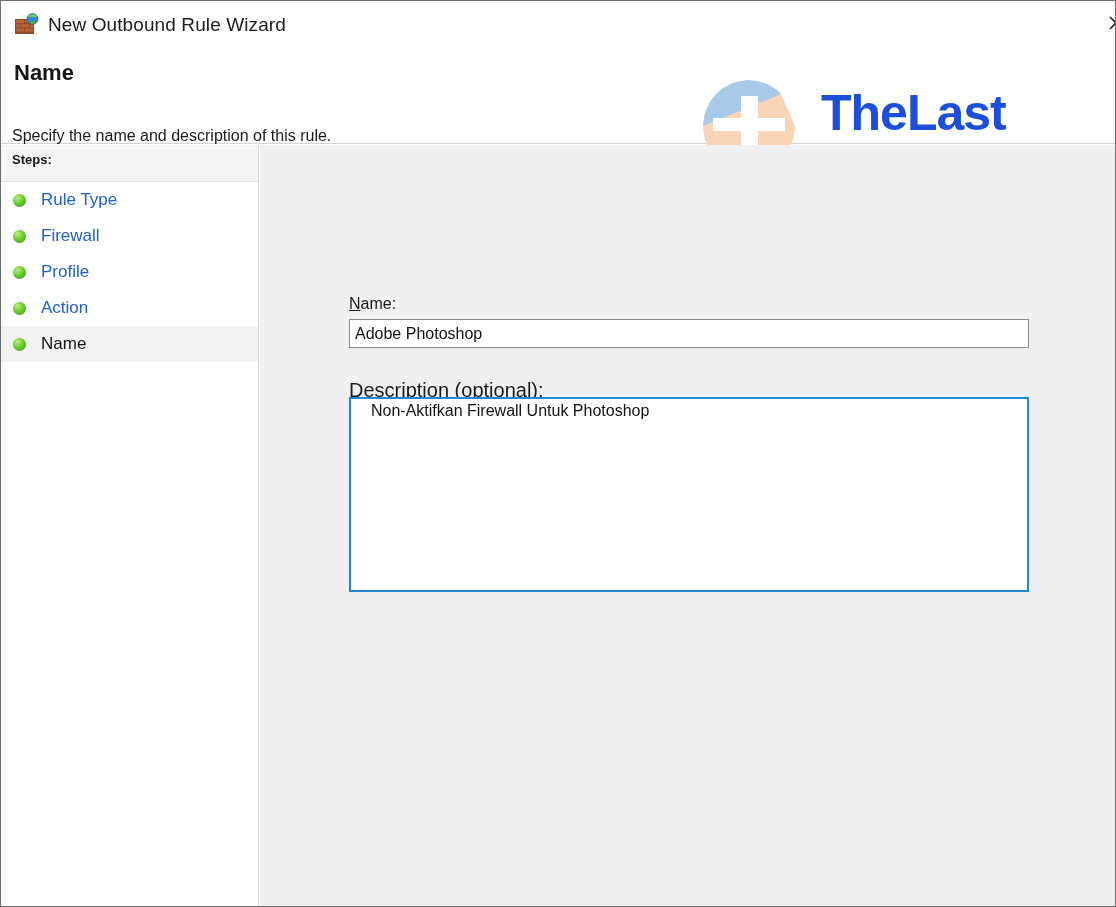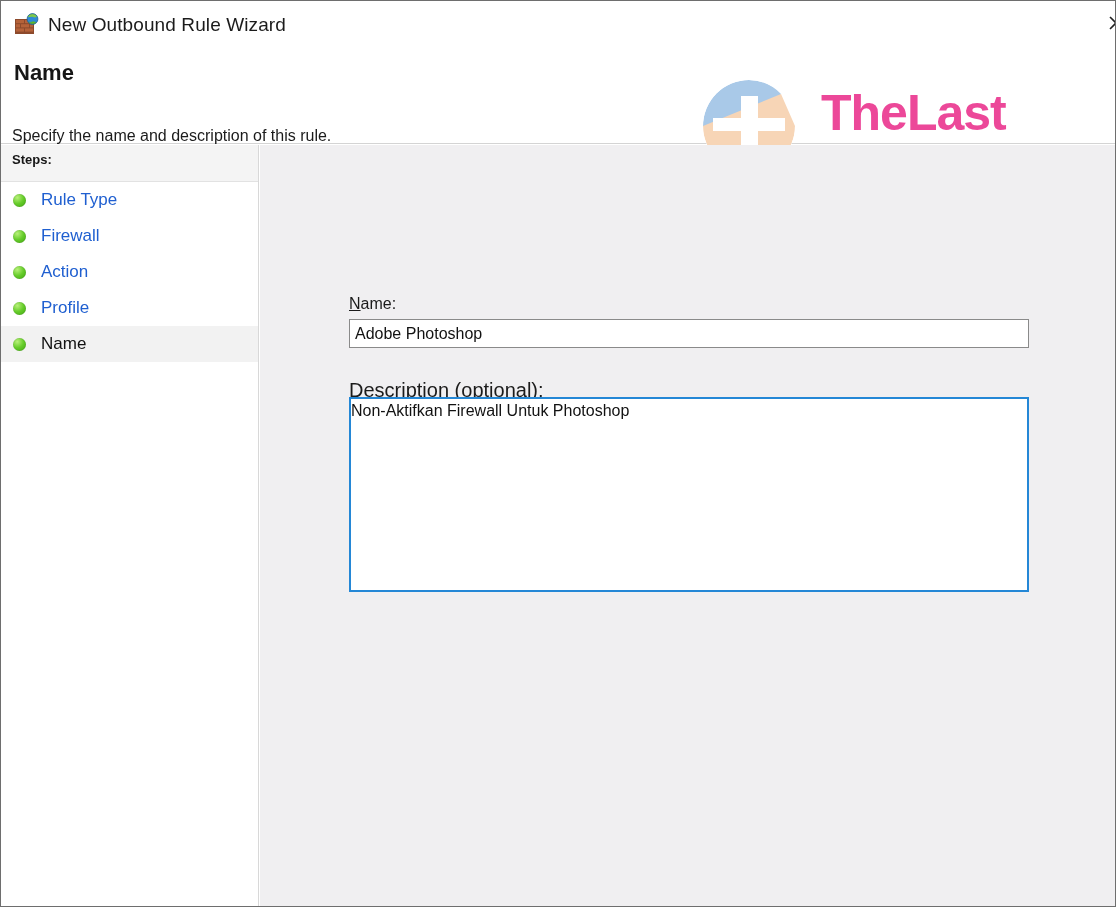--- a/index.html
+++ b/index.html
@@ -106,21 +106,21 @@
     top: 2px;
     width: 96px;
     height: 96px;
   }
   #wm-wordmark {
     position: absolute;
     left: 120px;
     top: 12px;
     font-size: 50px;
     font-weight: bold;
-    color: #ec4899;
+    color: #1d4ed8;
     letter-spacing: -1px;
     line-height: 1;
   }
   #wm-tagline {
     position: absolute;
     left: 124px;
     top: 72px;
     font-size: 14px;
     color: #e0e0e0;
     letter-spacing: 8.5px;
@@ -229,21 +229,21 @@
     left: 89px;
     top: 252px;
     width: 680px;
     height: 195px;
     box-sizing: border-box;
     border: 2px solid #2487d6;
     background: #ffffff;
     font-family: "Liberation Sans", sans-serif;
     font-size: 16px;
     color: #121212;
-    padding: 2px 0;
+    padding: 2px 20px;
     resize: none;
     outline: none;
     line-height: 1.25;
     overflow: hidden;
   }
 
   
   #red-arrow {
     position: absolute;
     left: 845px;
@@ -322,25 +322,25 @@
     <div class="step-row">
       <span class="step-bullet"></span>
       <span class="step-label">Rule Type</span>
     </div>
     <div class="step-row">
       <span class="step-bullet"></span>
       <span class="step-label">Firewall</span>
     </div>
     <div class="step-row">
       <span class="step-bullet"></span>
+      <span class="step-label">Profile</span>
+    </div>
+    <div class="step-row">
+      <span class="step-bullet"></span>
       <span class="step-label">Action</span>
-    </div>
-    <div class="step-row">
-      <span class="step-bullet"></span>
-      <span class="step-label">Profile</span>
     </div>
     <div class="step-row current">
       <span class="step-bullet"></span>
       <span class="step-label">Name</span>
     </div>
   </div>
 
   <div id="content">
 
     <label id="name-label" for="name-input"><span class="accel">N</span><span>ame:</span></label>

